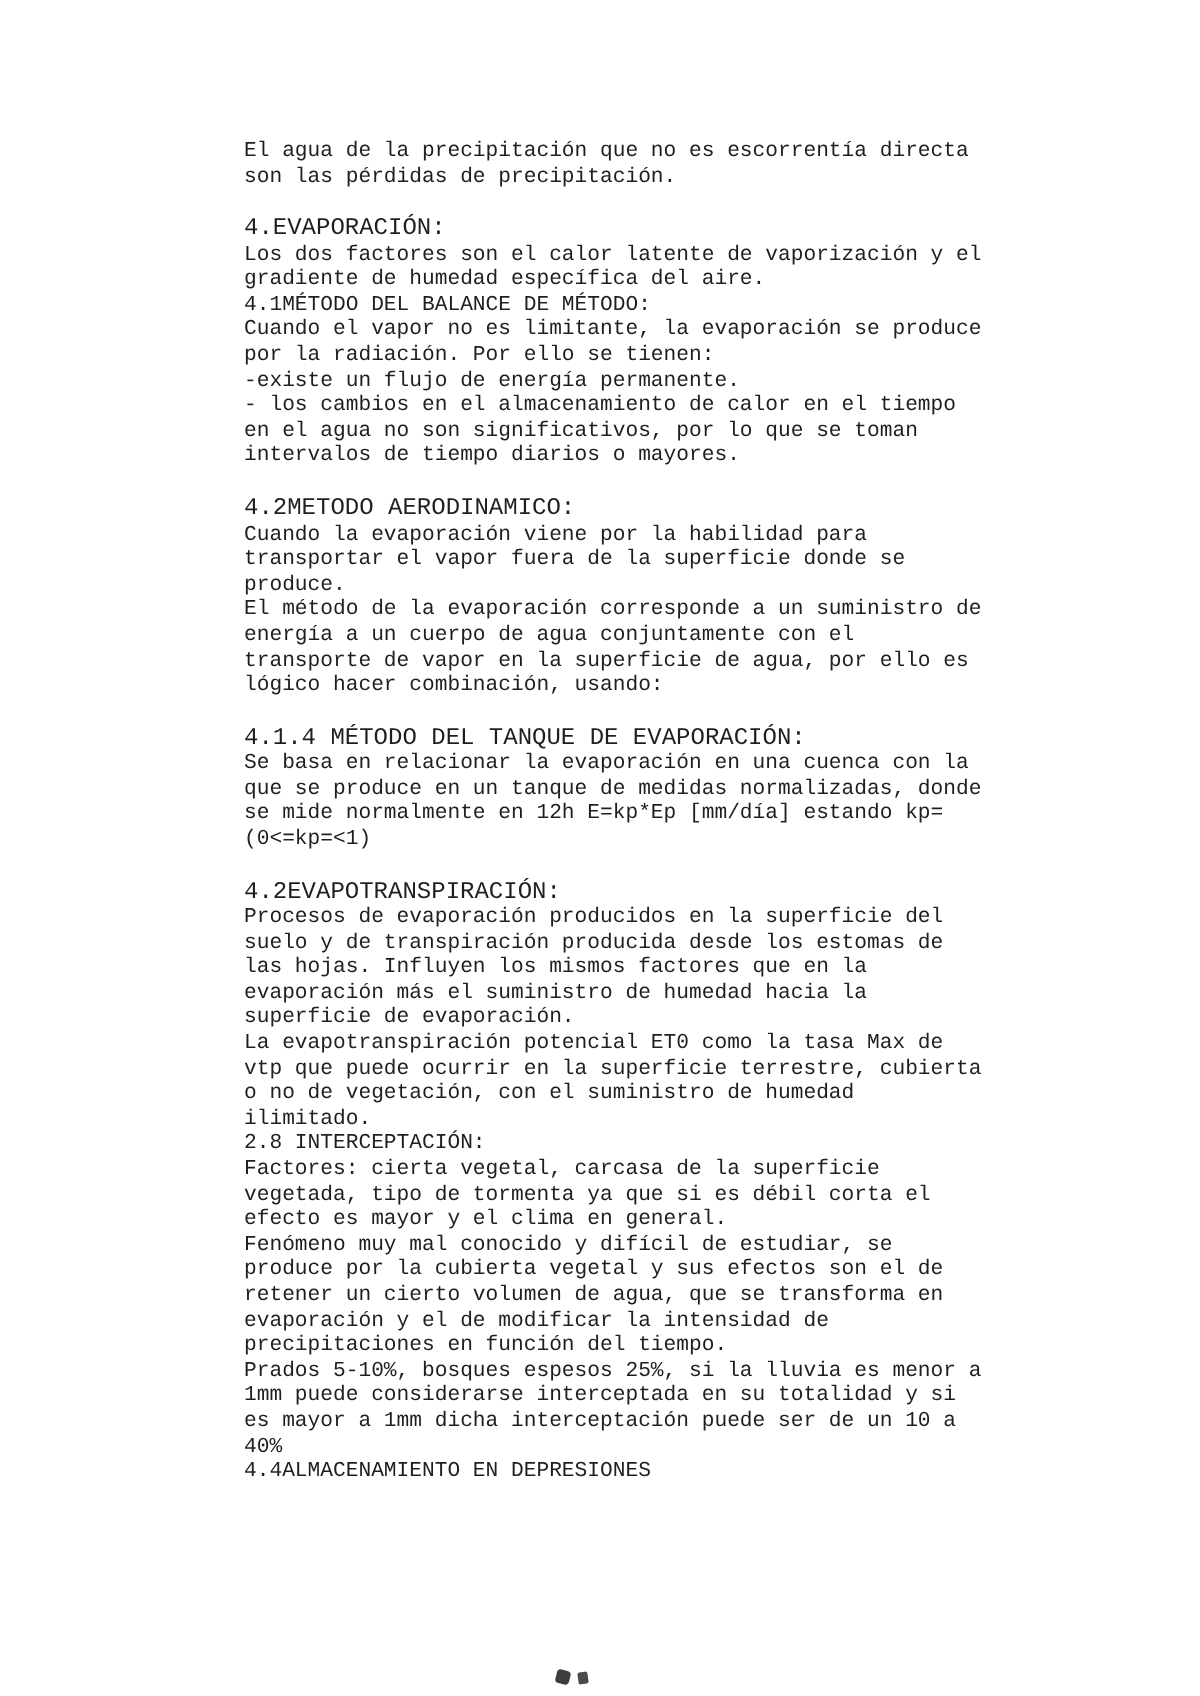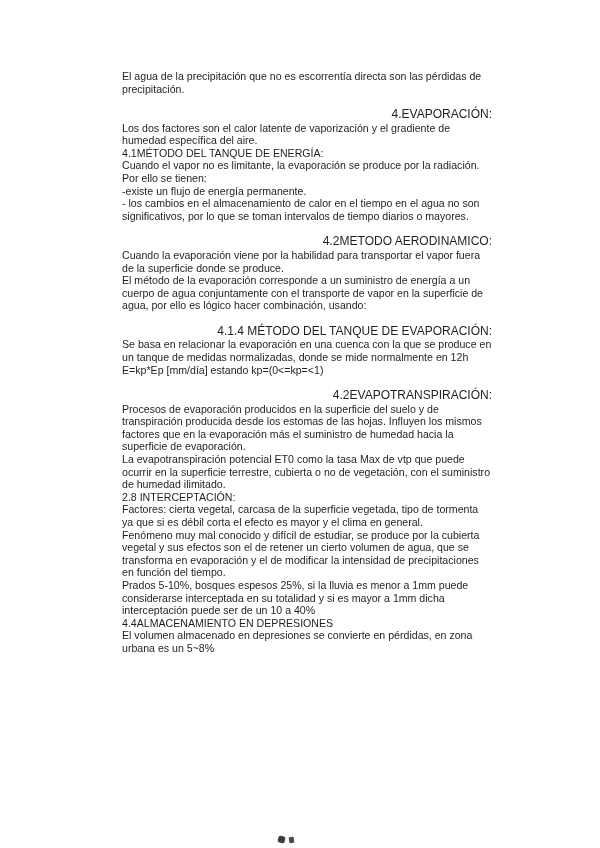--- a/index.html
+++ b/index.html
@@ -6,41 +6,40 @@
     margin: 0;
     padding: 0;
     background: #ffffff;
   }
   .page {
     position: relative;
     width: 600px;
     height: 848px;
     background: #ffffff;
     overflow: hidden;
-    font-family: Liberation Sans, sans-serif;
+    font-family: Liberation Mono, monospace;
     color: #1f1f1f;
   }
   .content {
     position: absolute;
     left: 122px;
     top: 70px;
     width: 370px;
   }
   .b {
     margin: 0;
     font-size: 10.6px;
     line-height: 12.6px;
     font-weight: normal;
   }
   .hL {
     margin: 0;
     font-size: 12px;
     line-height: 14.5px;
     font-weight: normal;
-    text-align: right;
   }
   .hS {
     margin: 0;
     font-size: 10.6px;
     line-height: 12.6px;
     font-weight: normal;
   }
   .g1 { margin-top: 12px; }
   .g2 { margin-top: 30px; }
   .footer-mark {
@@ -72,21 +71,21 @@
 <body>
 
 <div class="page">
   <div class="content">
 
     <p class="b">El agua de la precipitación que no es escorrentía directa son las pérdidas de precipitación.</p>
 
     <h2 class="hL g1">4.EVAPORACIÓN:</h2>
     <p class="b">Los dos factores son el calor latente de vaporización y el gradiente de humedad específica del aire.</p>
 
-    <h3 class="hS">4.1MÉTODO DEL TANQUE DE ENERGÍA:</h3>
+    <h3 class="hS">4.1MÉTODO DEL BALANCE DE MÉTODO:</h3>
     <p class="b">Cuando el vapor no es limitante, la evaporación se produce por la radiación. Por ello se tienen:</p>
     <p class="b">-existe un flujo de energía permanente.</p>
     <p class="b">- los cambios en el almacenamiento de calor en el tiempo en el agua no son significativos, por lo que se toman intervalos de tiempo diarios o mayores.</p>
 
     <h2 class="hL g1">4.2METODO AERODINAMICO:</h2>
     <p class="b">Cuando la evaporación viene por la habilidad para transportar el vapor fuera de la superficie donde se produce.</p>
 
     <p class="b">El método de la evaporación corresponde a un suministro de energía a un cuerpo de agua conjuntamente con el transporte de vapor en la superficie de agua, por ello es lógico hacer combinación, usando:</p>
 
     <h2 class="hL g1">4.1.4 MÉTODO DEL TANQUE DE EVAPORACIÓN:</h2>
@@ -95,20 +94,19 @@
     <h2 class="hL g1">4.2EVAPOTRANSPIRACIÓN:</h2>
     <p class="b">Procesos de evaporación producidos en la superficie del suelo y de transpiración producida desde los estomas de las hojas. Influyen los mismos factores que en la evaporación más el suministro de humedad hacia la superficie de evaporación.</p>
     <p class="b">La evapotranspiración potencial ET0 como la tasa Max de vtp que puede ocurrir en la superficie terrestre, cubierta o no de vegetación, con el suministro de humedad ilimitado.</p>
 
     <h3 class="hS">2.8 INTERCEPTACIÓN:</h3>
     <p class="b">Factores: cierta vegetal, carcasa de la superficie vegetada, tipo de tormenta ya que si es débil corta el efecto es mayor y el clima en general.</p>
     <p class="b">Fenómeno muy mal conocido y difícil de estudiar, se produce por la cubierta vegetal y sus efectos son el de retener un cierto volumen de agua, que se transforma en evaporación y el de modificar la intensidad de precipitaciones en función del tiempo.</p>
     <p class="b">Prados 5-10%, bosques espesos 25%, si la lluvia es menor a 1mm puede considerarse interceptada en su totalidad y si es mayor a 1mm dicha interceptación puede ser de un 10 a 40%</p>
 
     <h3 class="hS">4.4ALMACENAMIENTO EN DEPRESIONES</h3>
-    <p class="b">El volumen almacenado en depresiones se convierte en pérdidas, en zona urbana es un 5~8%</p>
 
   </div>
 
   <div class="footer-mark">
     <span class="fm1"></span><span class="fm2"></span>
   </div>
 </div>
 
 </body></html>

